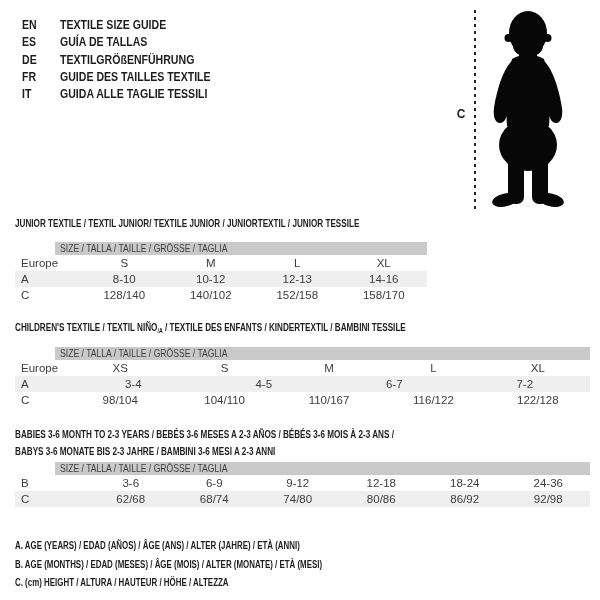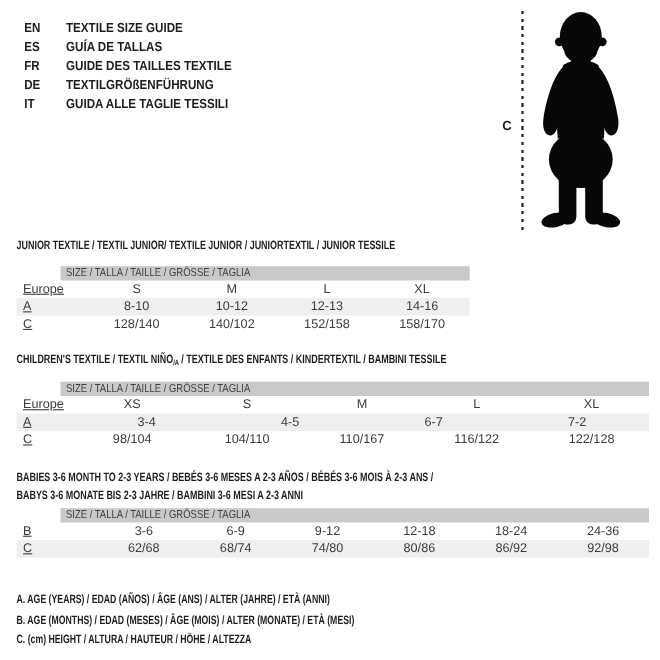--- a/index.html
+++ b/index.html
@@ -49,21 +49,21 @@
   .tbl-head{
     height:13px;line-height:13px;background:var(--bar-bg,#c9c9c9);
     color:var(--text,#3c3c3c);font-size:10.5px;padding-left:5px;
     white-space:nowrap;
     margin-left:40px;
   }
   .tbl-head-inner{display:inline-block;transform:scaleX(0.82);transform-origin:0 50%;white-space:nowrap;}
   .tr{display:flex;height:16px;line-height:16px;font-size:11.5px;color:var(--text,#3c3c3c);}
   .tr.shaded{background:var(--shade-bg,#efefef);}
   .td{white-space:nowrap;overflow:visible;}
-  .td.label{width:var(--labelw);flex:0 0 var(--labelw);padding-left:6px;text-align:left;text-decoration:underline;}
+  .td.label{width:var(--labelw);flex:0 0 var(--labelw);padding-left:6px;text-align:left;}
   .td.val{flex:1;text-align:center;}
 
   
   .legend{position:absolute;left:15px;top:536px;}
   .legend-line{
     height:18.7px;line-height:18.7px;font-size:11px;font-weight:bold;
     color:var(--heading,#1d1d1d);white-space:nowrap;
     transform:scaleX(0.72);transform-origin:0 50%;
   }
 </style>
@@ -75,26 +75,26 @@
   <div class="lang-block">
     <div class="lang-row">
       <span class="lang-code">EN</span>
       <span class="lang-title">TEXTILE SIZE GUIDE</span>
     </div>
     <div class="lang-row">
       <span class="lang-code">ES</span>
       <span class="lang-title">GUÍA DE TALLAS</span>
     </div>
     <div class="lang-row">
+      <span class="lang-code">DE</span>
+      <span class="lang-title">TEXTILGRÖßENFÜHRUNG</span>
+    </div>
+    <div class="lang-row">
       <span class="lang-code">FR</span>
       <span class="lang-title">GUIDE DES TAILLES TEXTILE</span>
-    </div>
-    <div class="lang-row">
-      <span class="lang-code">DE</span>
-      <span class="lang-title">TEXTILGRÖßENFÜHRUNG</span>
     </div>
     <div class="lang-row">
       <span class="lang-code">IT</span>
       <span class="lang-title">GUIDA ALLE TAGLIE TESSILI</span>
     </div>
   </div>
 
   <div class="dotted-line"></div>
   <div class="height-label">C</div>
   <svg class="silhouette" width="92" height="202" viewBox="0 0 92 202" aria-hidden="true">

